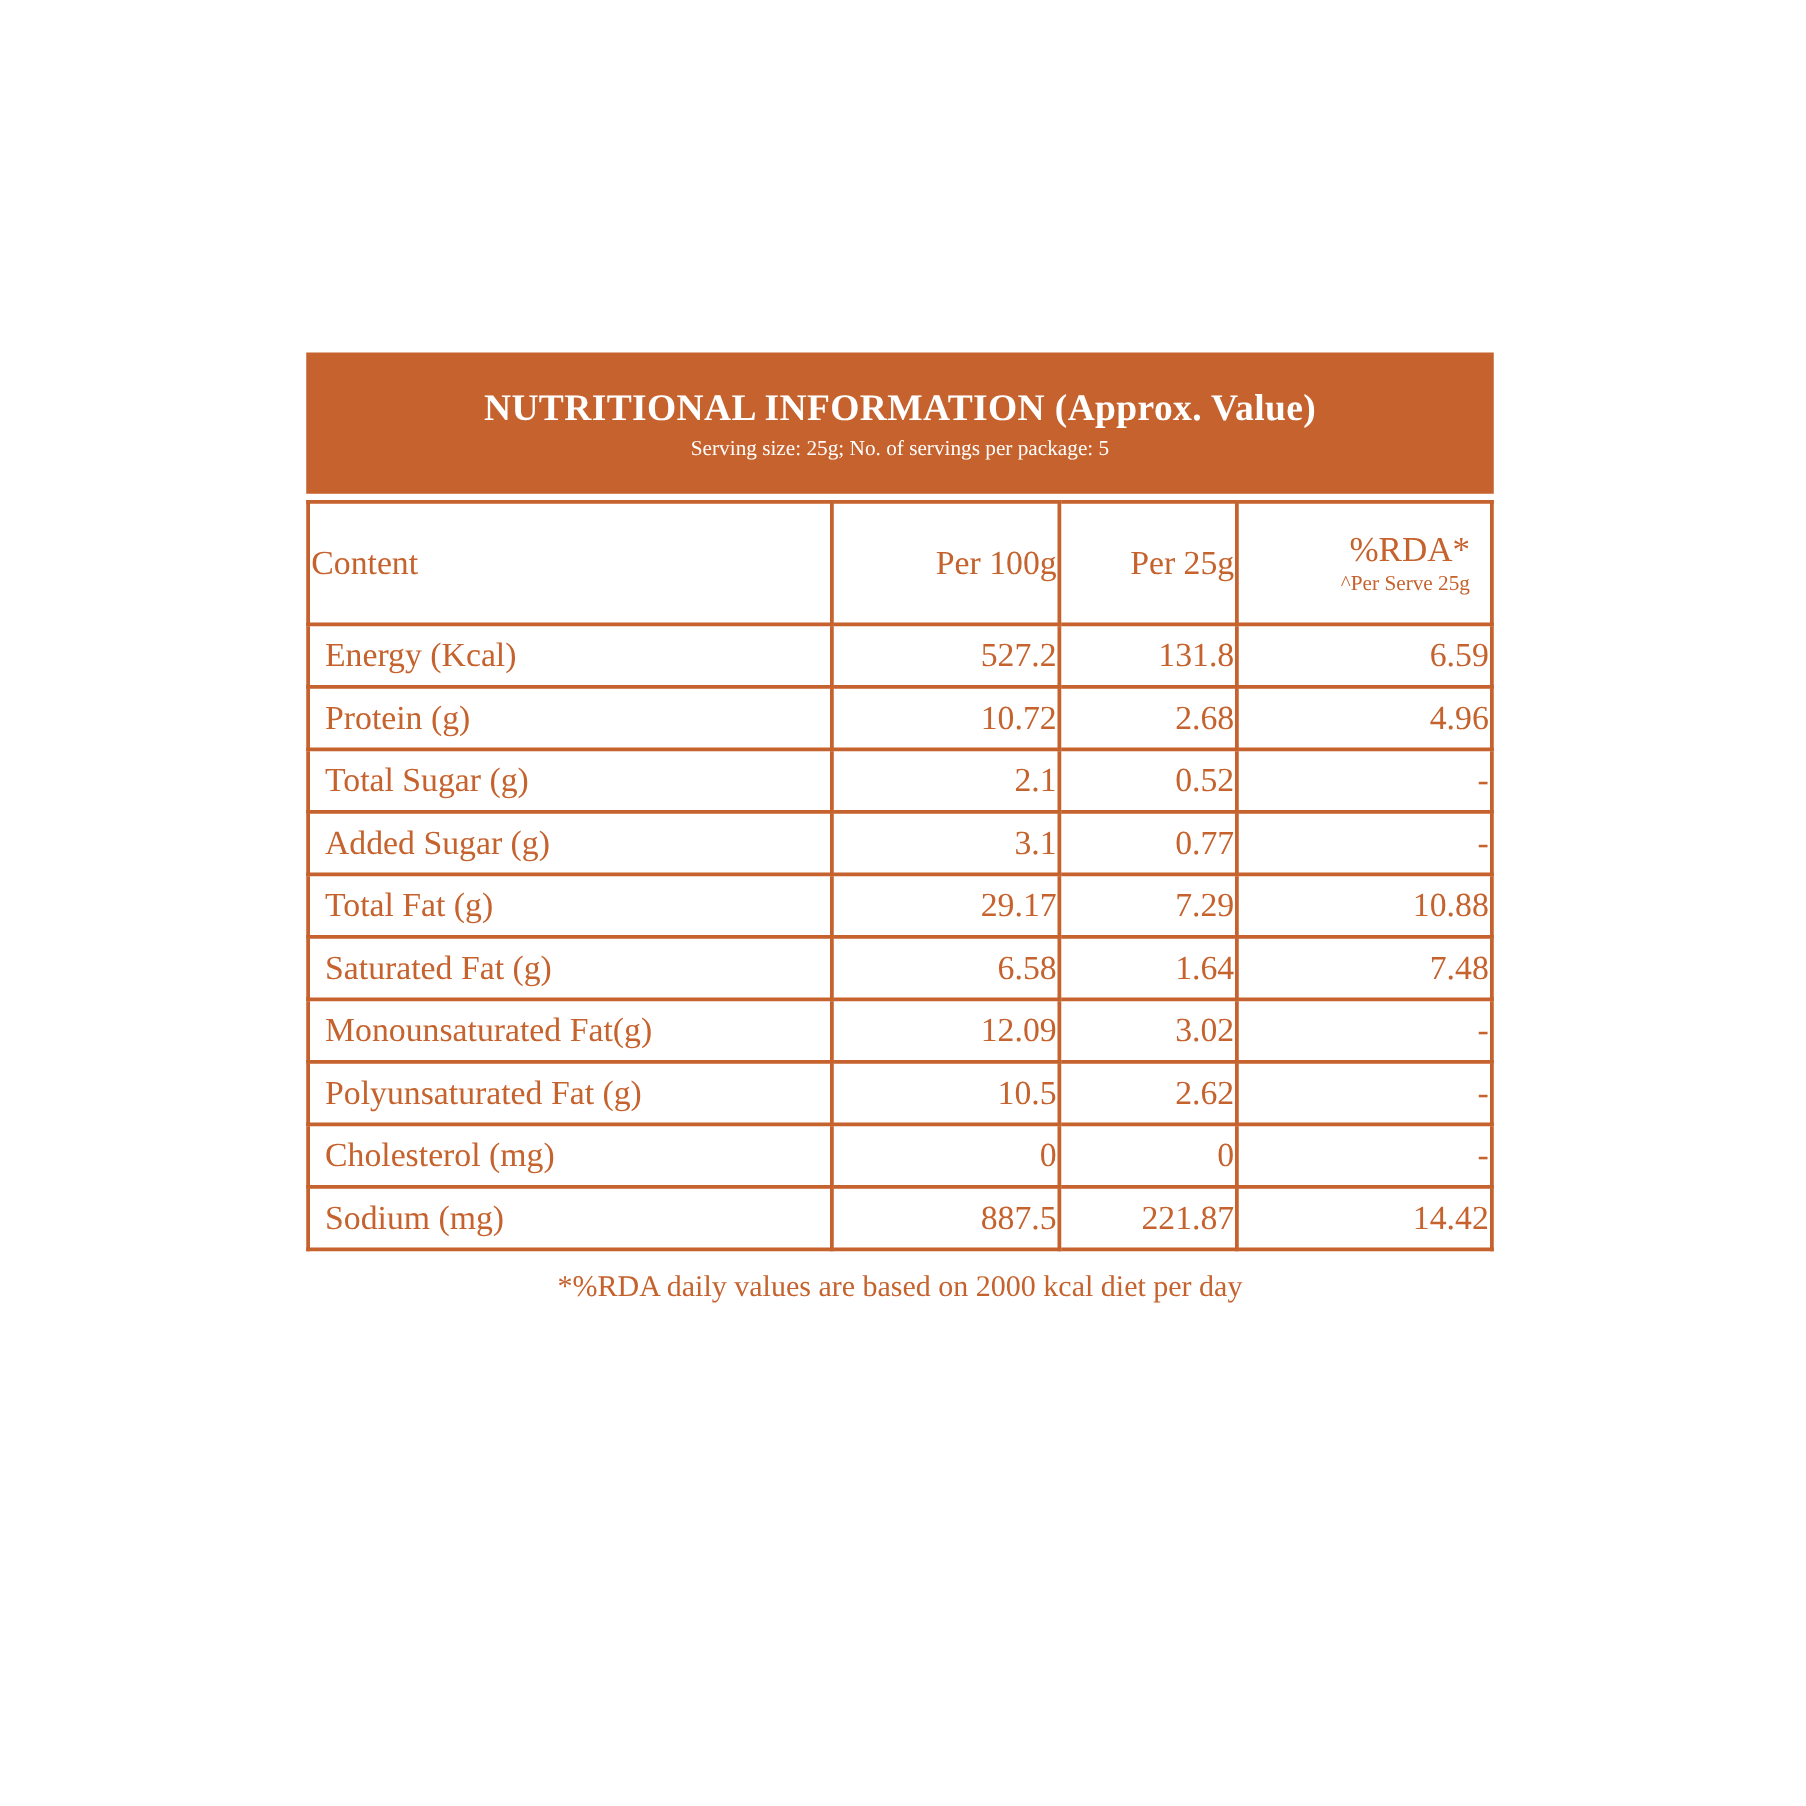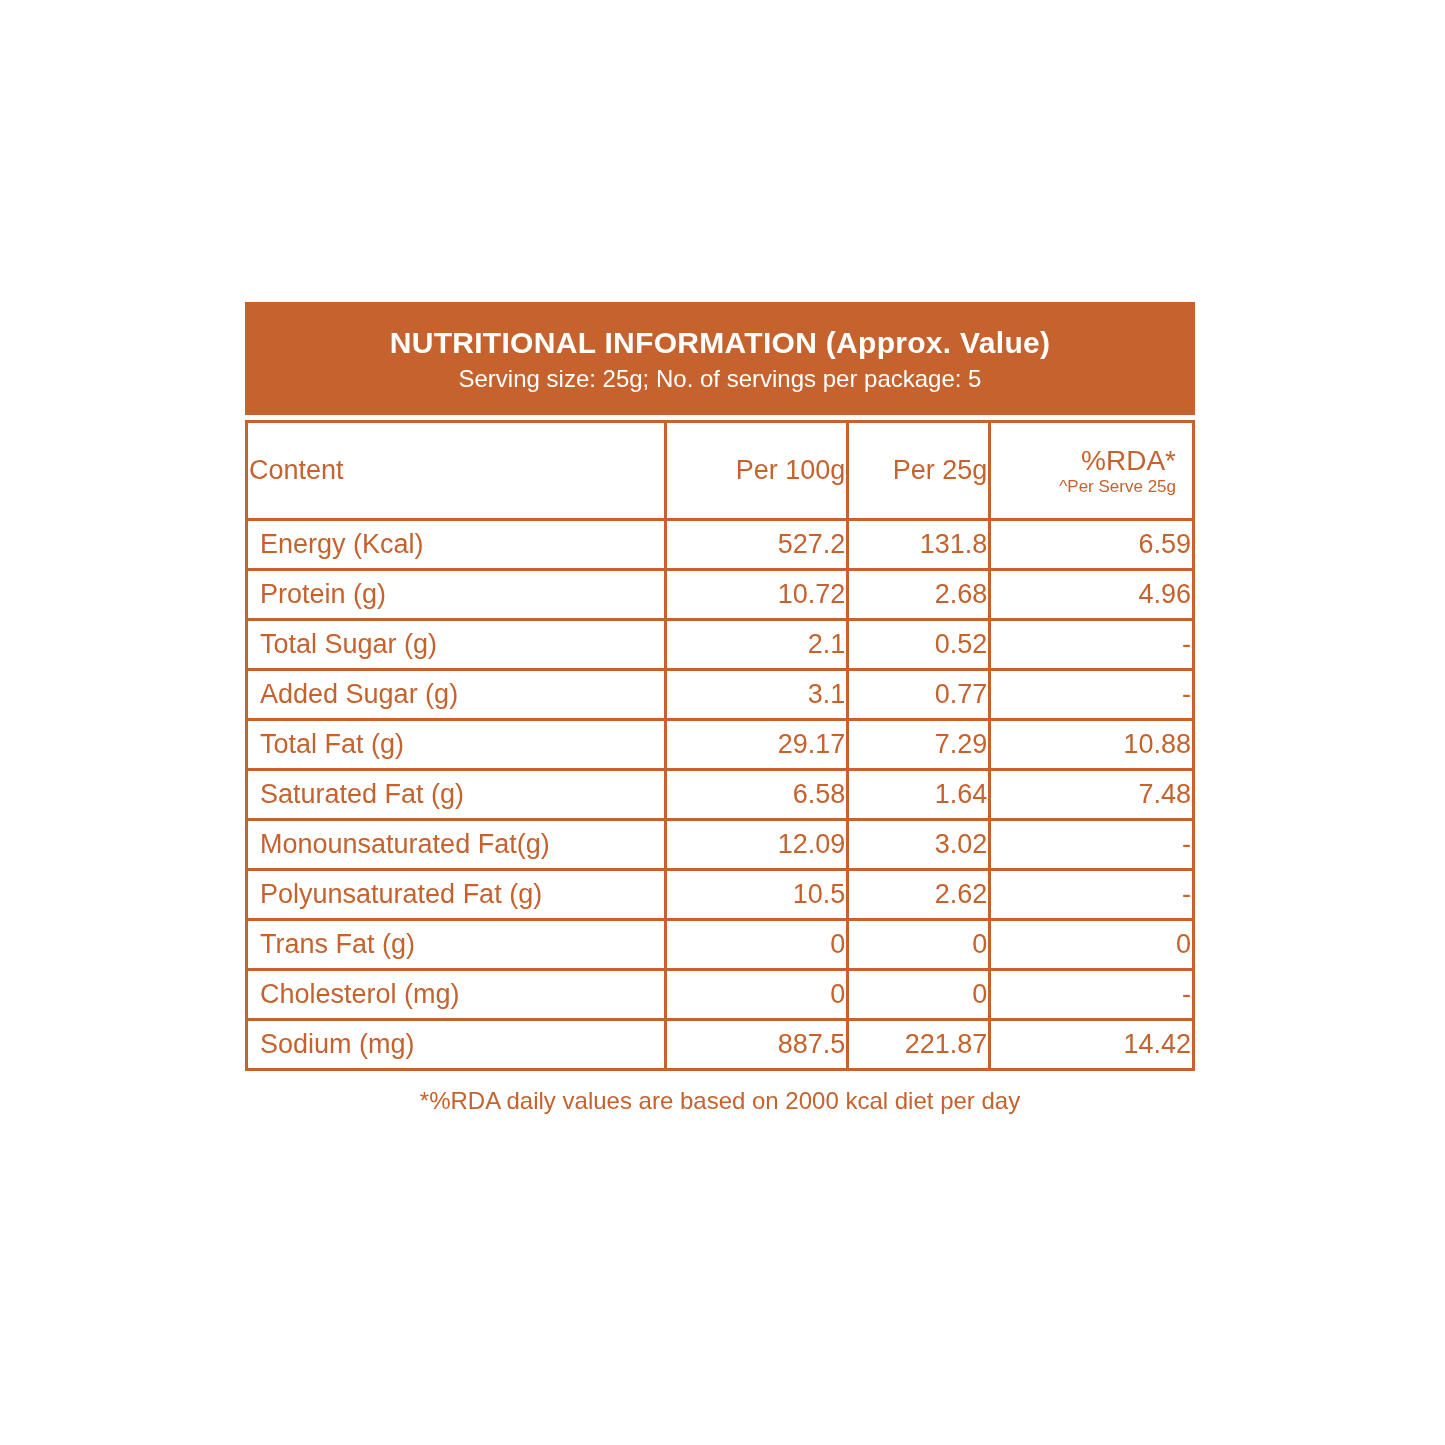--- a/index.html
+++ b/index.html
@@ -5,32 +5,32 @@
   :root { --accent: #C5622D; --banner-text: #FFFFFF; --bg: #FFFFFF; }
   * { box-sizing: border-box; }
   html, body { margin: 0; padding: 0; }
   body {
     width: 1445px; height: 1445px;
     background: var(--bg);
     font-family: "Liberation Sans", sans-serif;
     color: var(--accent);
   }
   .sheet { position: relative; width: 1445px; height: 1445px; overflow: hidden; }
-  .block { position: absolute; left: 245px; top: 302px; width: 950px; }
+  .block { position: absolute; left: 245px; top: 282px; width: 950px; font-family: Liberation Serif, serif; }
 
   .banner {
     width: 100%; height: 113px;
     background: var(--accent);
     color: var(--banner-text);
     display: flex; flex-direction: column;
     justify-content: center; align-items: center;
     gap: 5px; padding-top: 2px;
   }
   .banner-title { font-size: 30px; font-weight: bold; letter-spacing: 0.3px; }
-  .banner-sub { font-size: 24px; font-weight: 400; }
+  .banner-sub { font-size: 17px; font-weight: 400; }
 
   table.nutri {
     width: 100%;
     margin-top: 5px;
     border-collapse: collapse;
     table-layout: fixed;
   }
   table.nutri th, table.nutri td {
     border: 3px solid var(--accent);
     color: var(--accent);
@@ -129,26 +129,20 @@
             <td class="cell-num">3.02</td>
             <td class="cell-num">-</td>
           </tr>
           <tr>
             <td class="cell-label">Polyunsaturated Fat (g)</td>
             <td class="cell-num">10.5</td>
             <td class="cell-num">2.62</td>
             <td class="cell-num">-</td>
           </tr>
           <tr>
-            <td class="cell-label">Trans Fat (g)</td>
-            <td class="cell-num">0</td>
-            <td class="cell-num">0</td>
-            <td class="cell-num">0</td>
-          </tr>
-          <tr>
             <td class="cell-label">Cholesterol (mg)</td>
             <td class="cell-num">0</td>
             <td class="cell-num">0</td>
             <td class="cell-num">-</td>
           </tr>
           <tr>
             <td class="cell-label">Sodium (mg)</td>
             <td class="cell-num">887.5</td>
             <td class="cell-num">221.87</td>
             <td class="cell-num">14.42</td>

